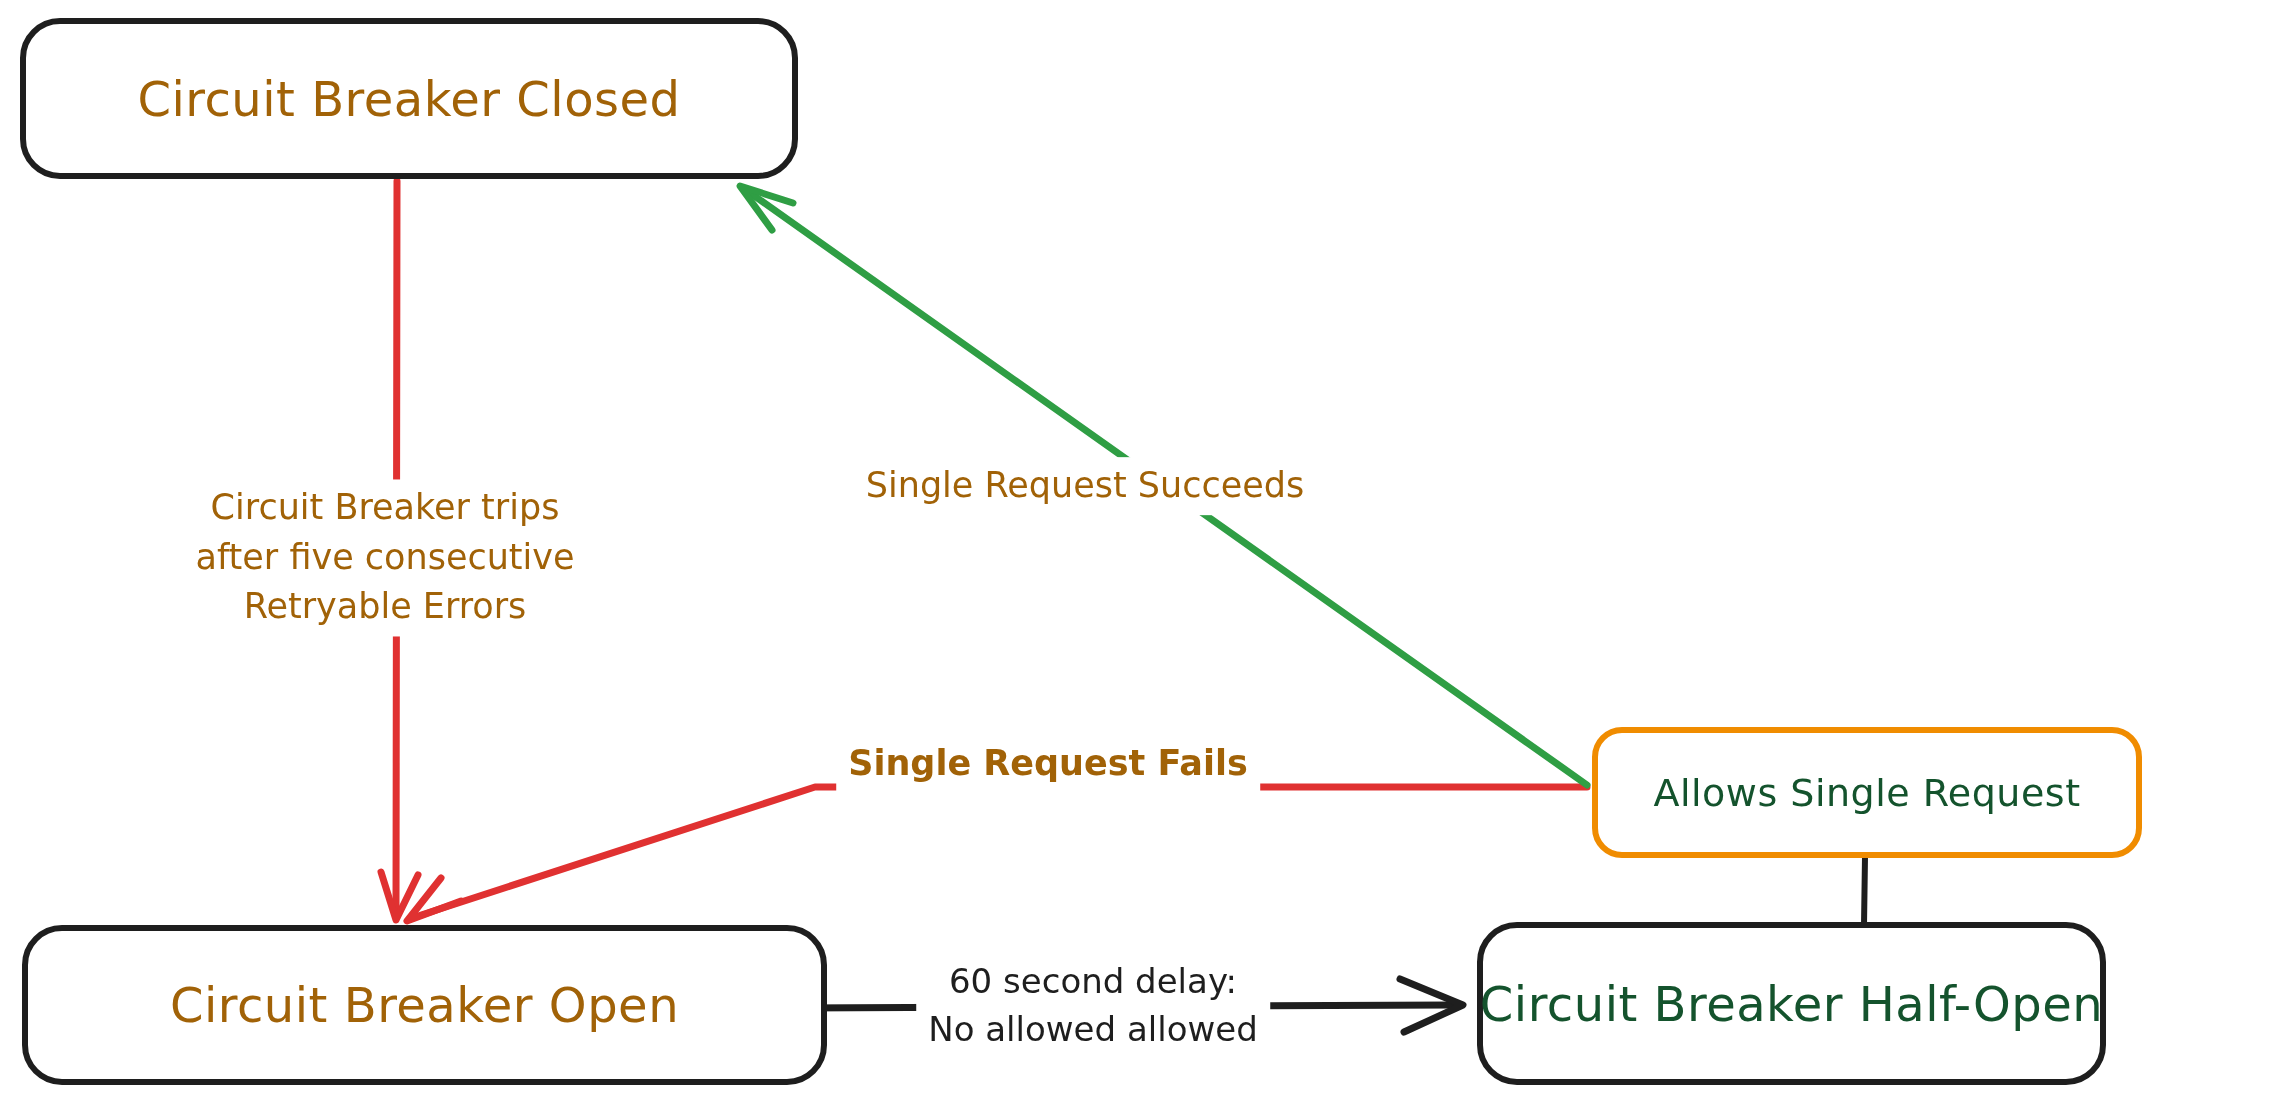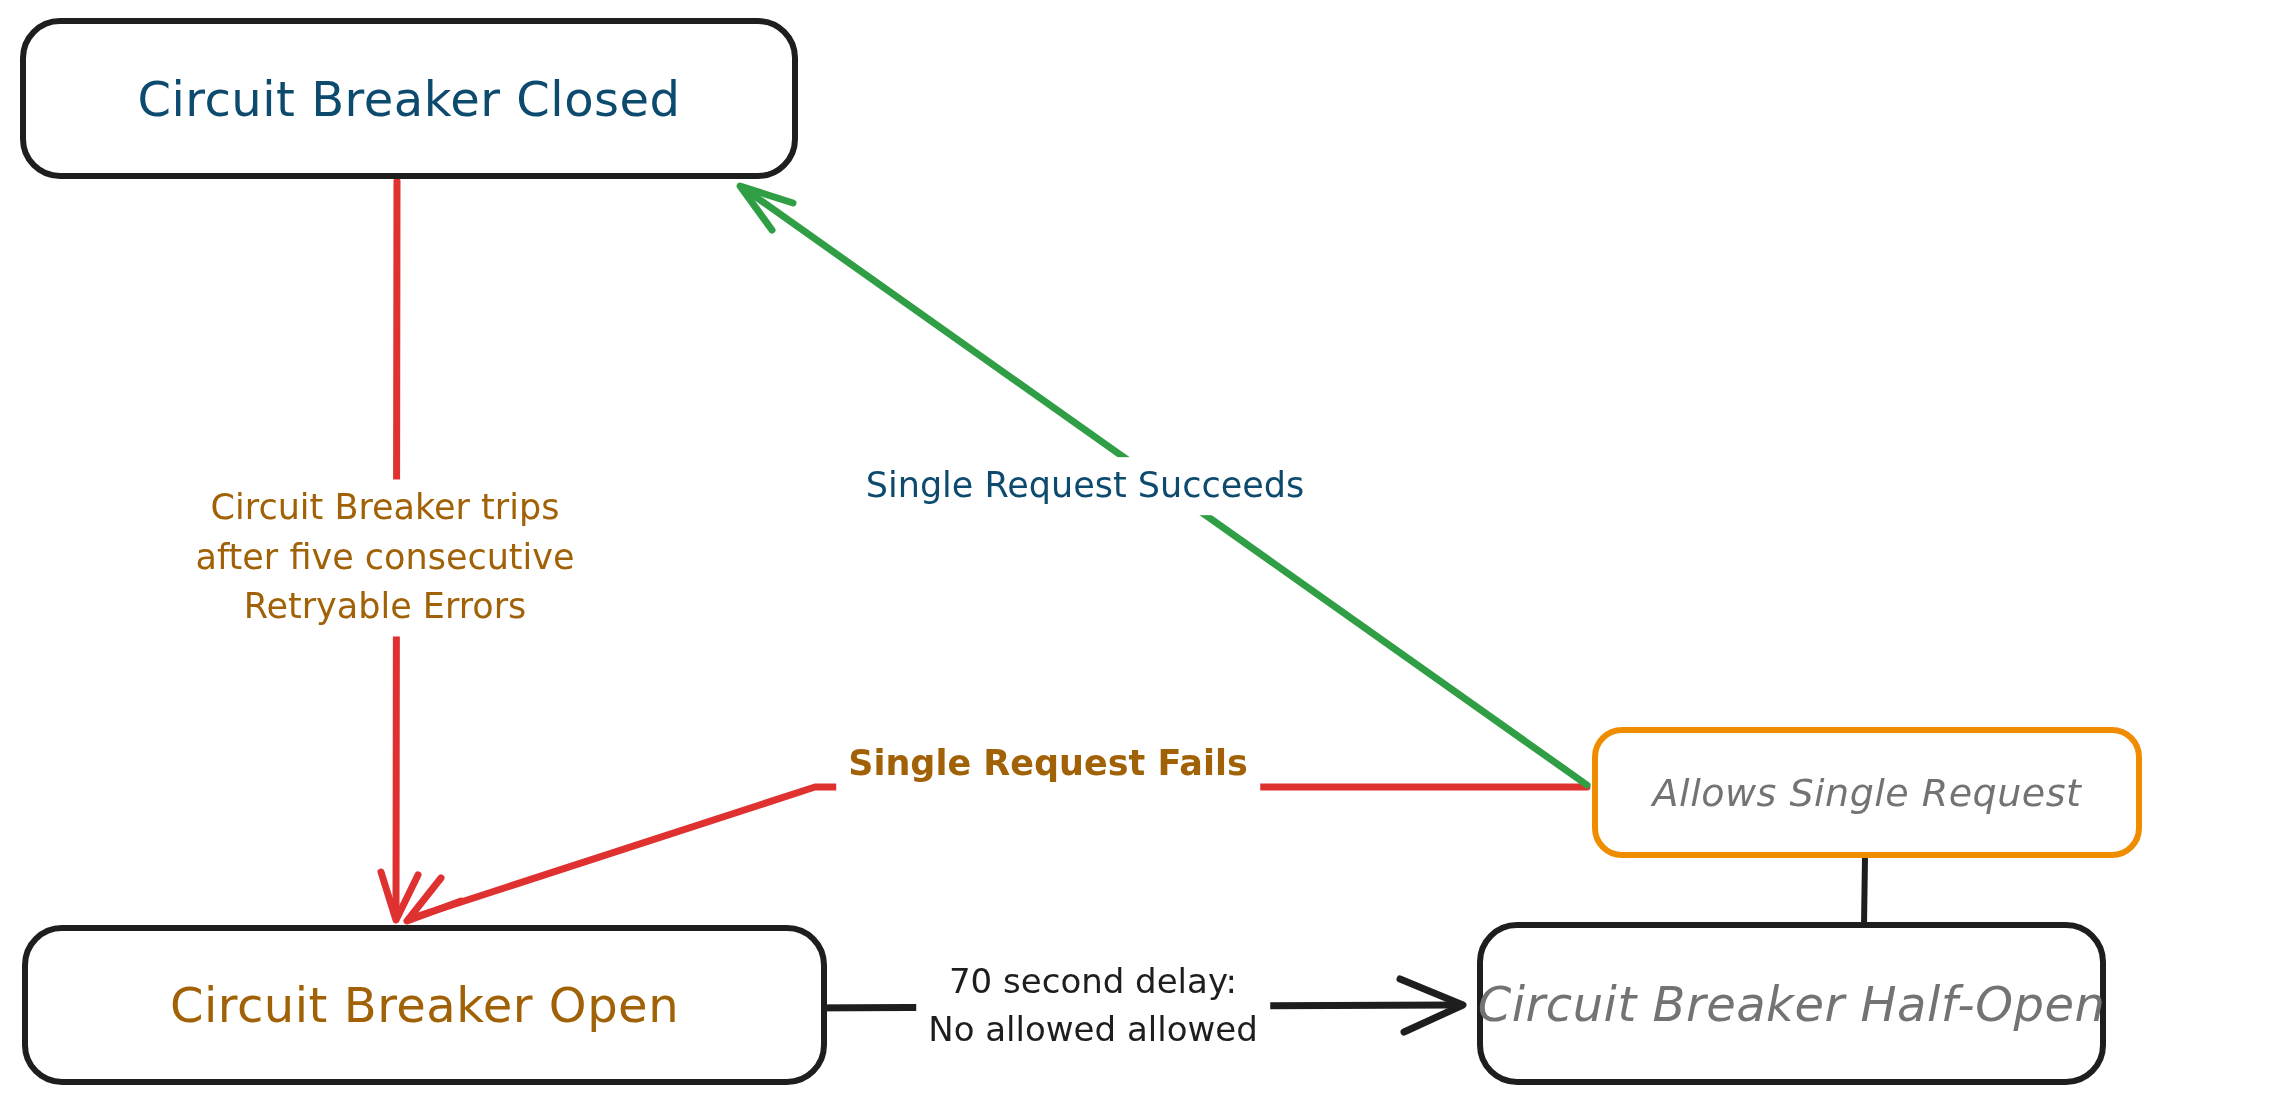--- a/index.html
+++ b/index.html
@@ -37,23 +37,23 @@
   #box-closed    { left: 20px;   top: 18px;  width: 778px; height: 161px; }
   #box-open      { left: 22px;   top: 925px; width: 805px; height: 160px; }
   #box-halfopen  { left: 1477px; top: 922px; width: 629px; height: 163px; }
   #box-allows {
     left: 1592px; top: 727px; width: 550px; height: 131px;
     border: 6px solid #f08c00;
     border-radius: 30px;
   }
   #box-allows .state-label { font-size: 38px; }
 
-  .txt-green  { color: #0c4a6e; }
+  .txt-green  { color: #a16207; }
   .txt-red    { color: #a16207; }
-  .txt-orange { color: #737373; font-style: italic; }
+  .txt-orange { color: #14532d; }
   .txt-black  { color: #1e1e1e; }
 
   .edge-label {
     position: absolute;
     transform: translate(-50%, -50%);
     background: #ffffff;
     padding: 4px 12px;
     text-align: center;
     font-size: 35px;
     line-height: 1.42;
@@ -120,17 +120,17 @@
 
   <div id="label-succeed" class="edge-label txt-green">
     <span class="lbl-line">Single Request Succeeds</span>
   </div>
 
   <div id="label-fail" class="edge-label txt-red">
     <span class="lbl-line">Single Request Fails</span>
   </div>
 
   <div id="label-delay" class="edge-label txt-black">
-    <span class="lbl-line">70 second delay:</span>
+    <span class="lbl-line">60 second delay:</span>
     <span class="lbl-line">No allowed allowed</span>
   </div>
 
 </div>
 
 </body></html>

